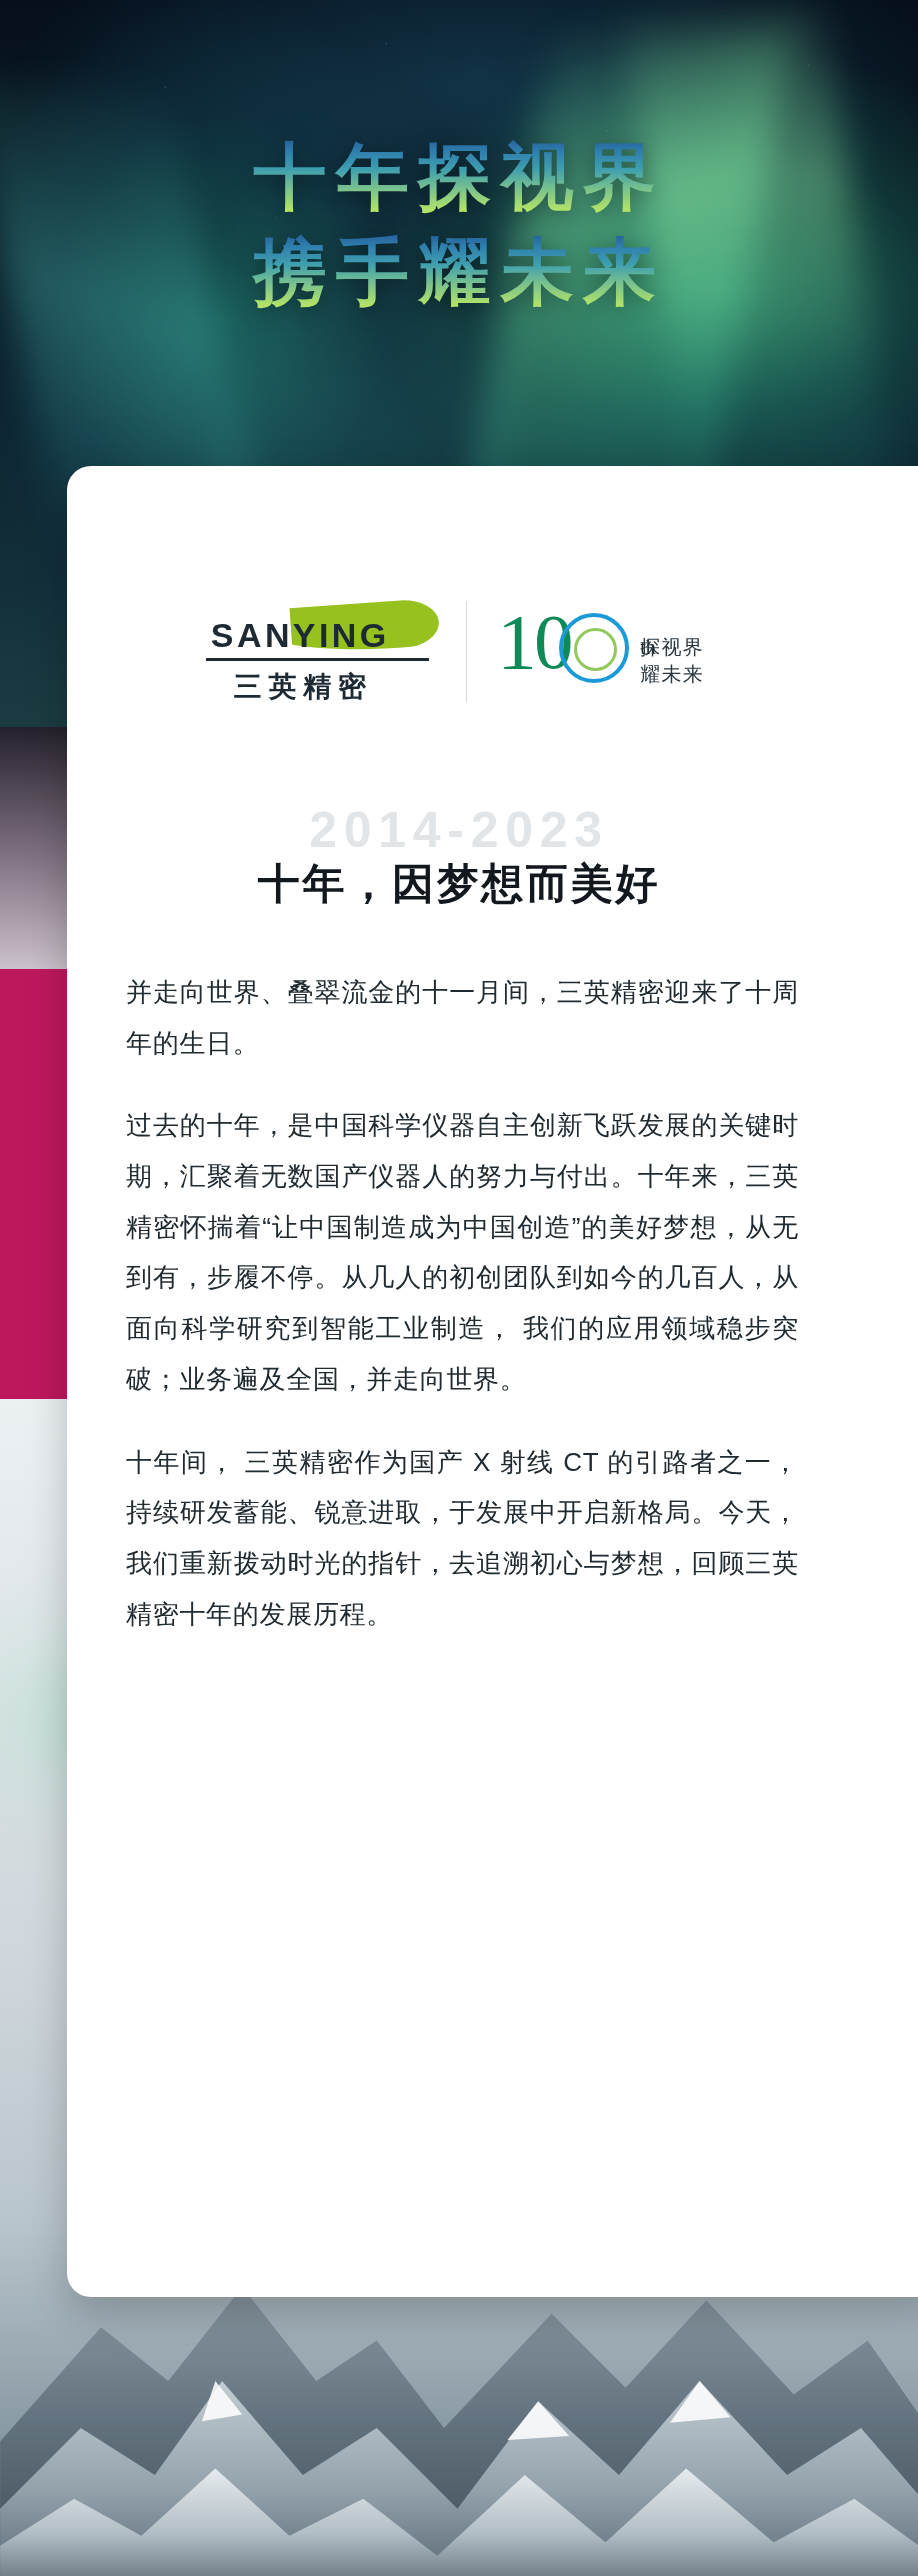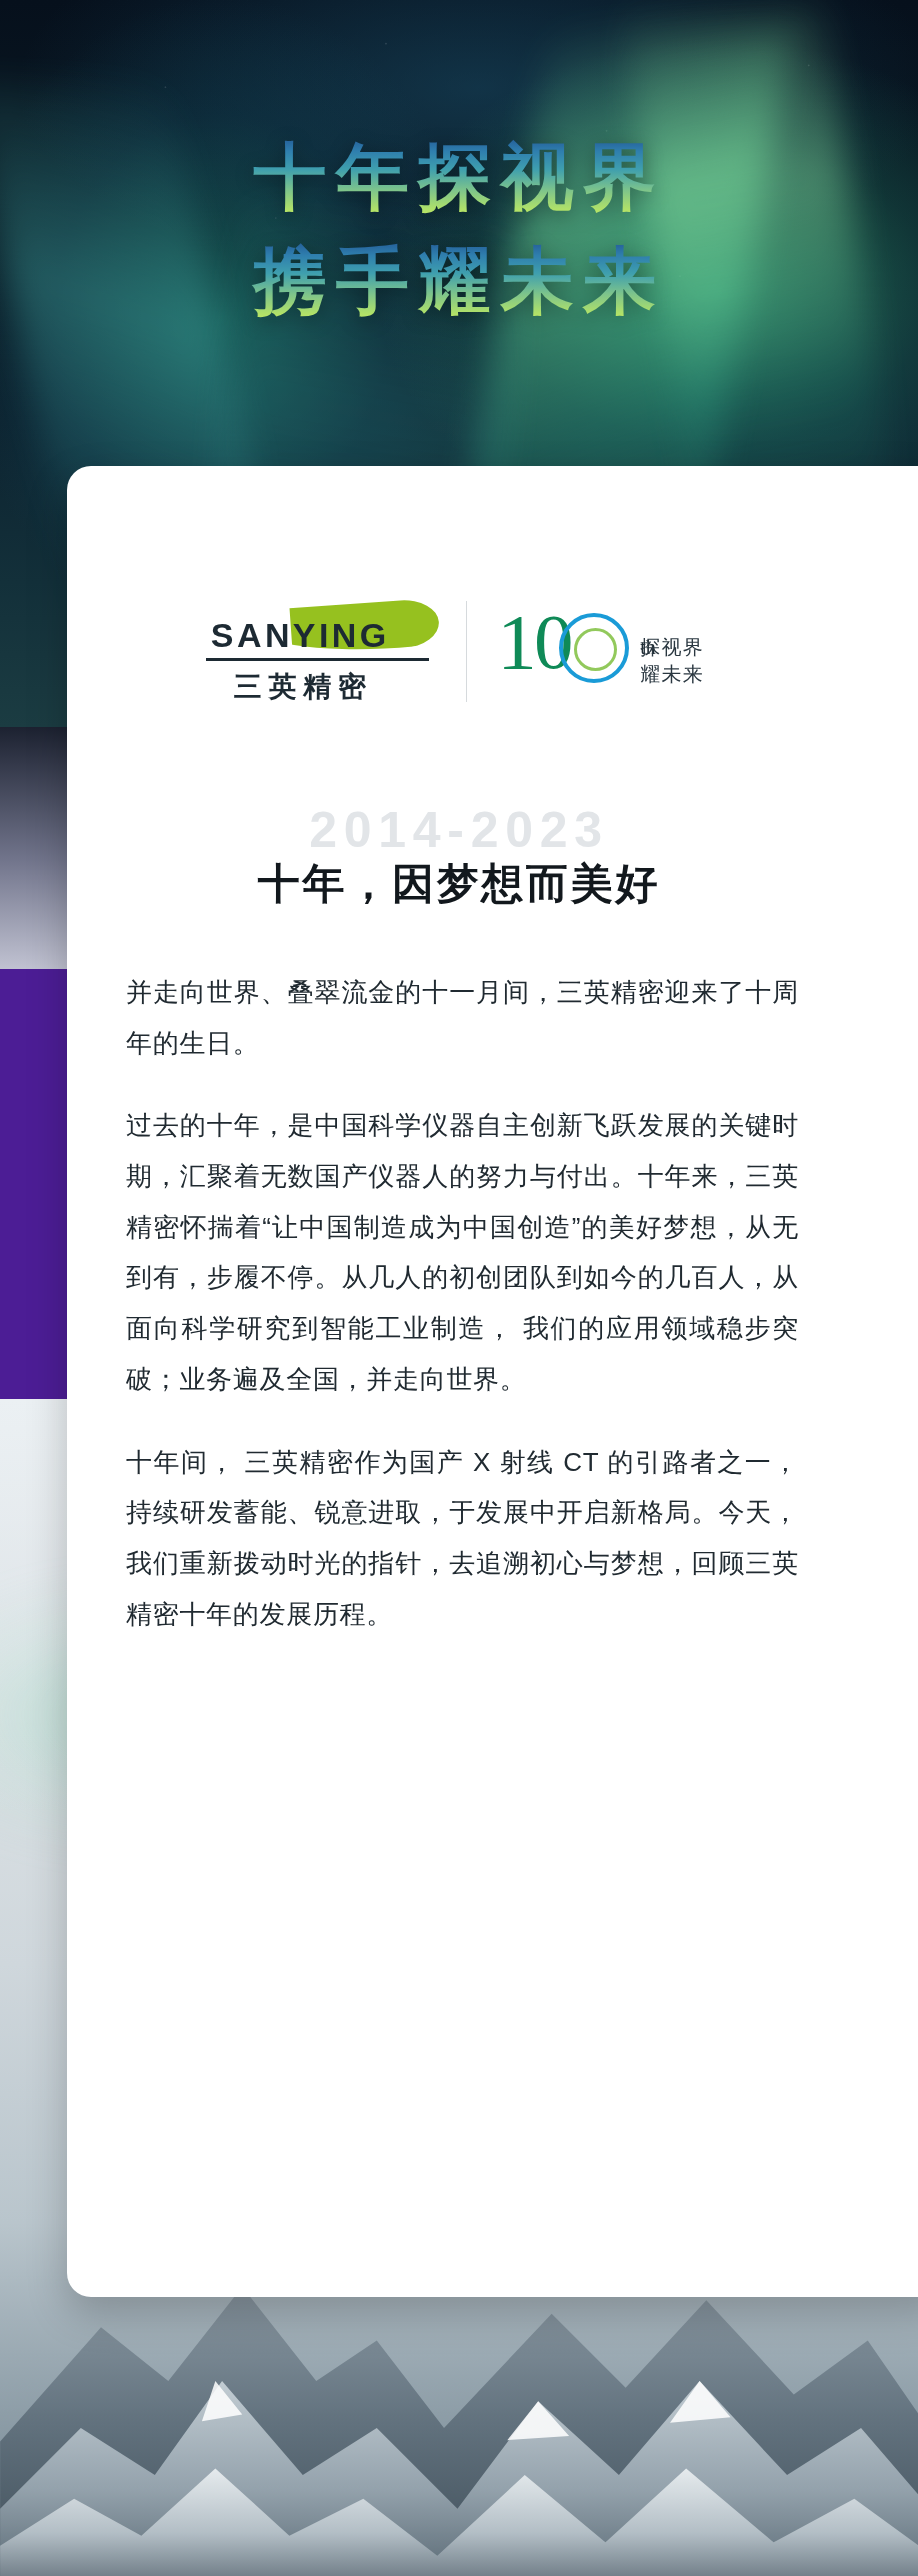--- a/index.html
+++ b/index.html
@@ -16,21 +16,21 @@
   }
 
   
   .poster {
     position: absolute;
     left: 0;
     top: 0;
     width: 919px;
     height: 2576px;
     overflow: hidden;
-    background: #4c1d95;
+    background: #be185d;
   }
 
   
   .sky {
     position: absolute;
     left: 0;
     top: 0;
     width: 919px;
     height: 727px;
     background:
@@ -90,21 +90,21 @@
     background: linear-gradient(180deg, #1f4f8f 0%, #2f7fae 22%, #3f9fae 42%, #7fc58a 66%, #aee06a 86%, #c9ec5e 100%);
     -webkit-background-clip: text;
     background-clip: text;
     color: transparent;
     -webkit-text-fill-color: transparent;
     text-shadow: 0 1.3px 0 rgba(0,0,0,0.0);
     filter: drop-shadow(0 4px 9.4px rgba(0,0,0,0.35));
     margin: 0;
     padding: 0;
   }
-  .headline-line.l2 { margin-top: 15px; }
+  .headline-line.l2 { margin-top: 6px; }
 
   
   .bottom-scene {
     position: absolute;
     left: 0;
     bottom: 0;
     width: 919px;
     height: 1177px;
     background: linear-gradient(180deg, #e9ecee 0%, #dfe4e7 22%, #cfd7dc 48%, #b9c5cc 70%, #8e9ea8 86%, #6d808c 100%);
     overflow: hidden;

